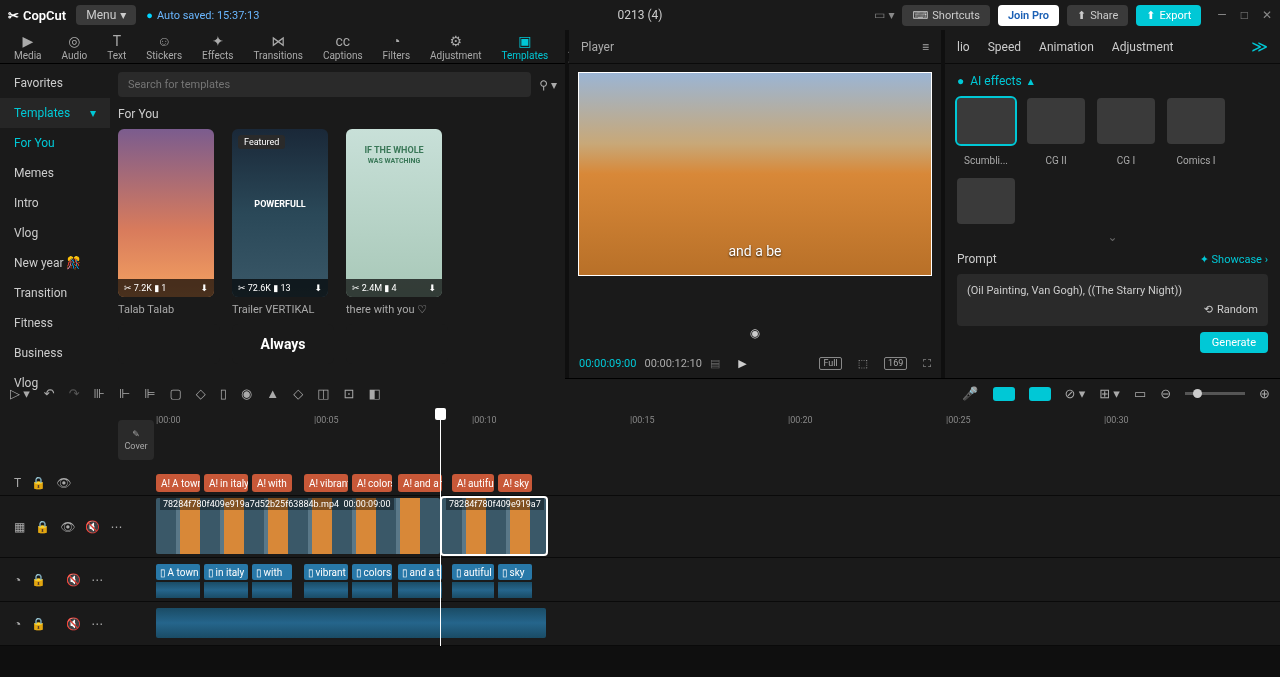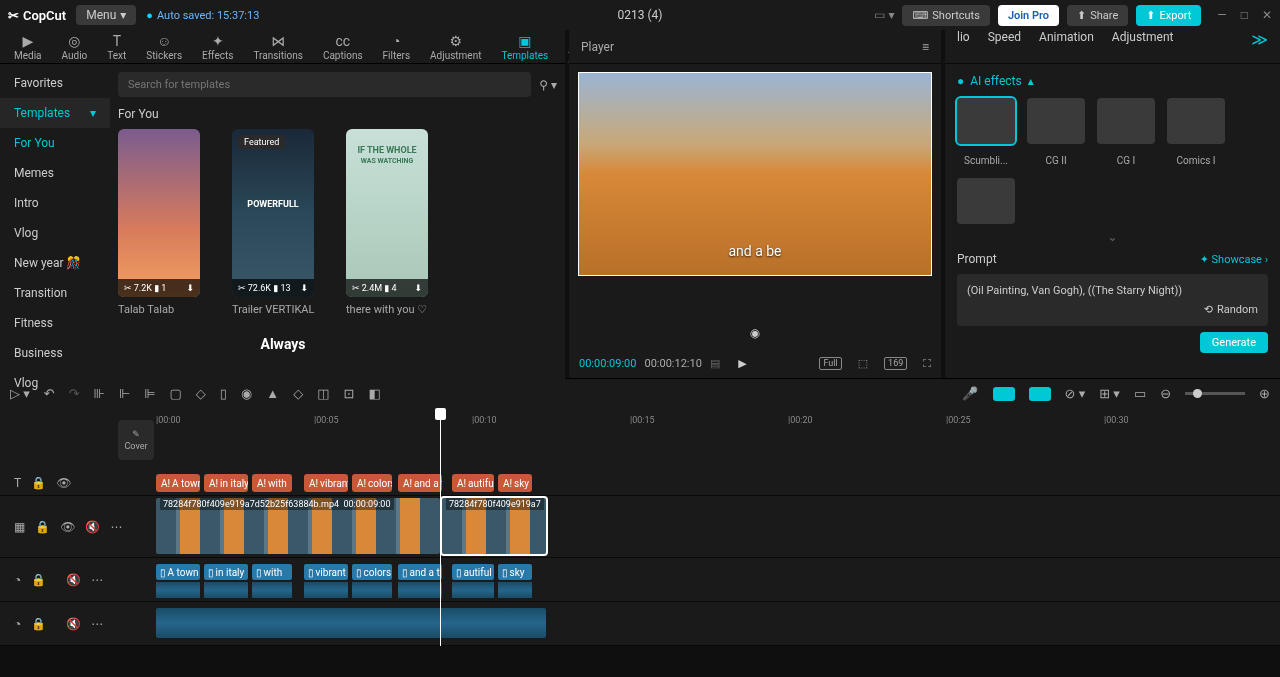--- a/index.html
+++ b/index.html
@@ -25,21 +25,21 @@
 .lp-sidebar{width:110px;display:flex;flex-direction:column;padding:4px 0}
 .lp-sb-item{padding:8px 14px;color:#ccc;font-size:12px}
 .lp-sb-item.active{color:#00c8d6;background:#262626}
 .lp-sb-item.section{display:flex;align-items:center;justify-content:space-between}
 .lp-main{flex:1;padding:8px;overflow:hidden}
 .search-row{display:flex;gap:8px;align-items:center;margin-bottom:10px}
 .search-input{flex:1;background:#2a2a2a;border:none;padding:6px 10px;border-radius:4px;color:#ccc;font-size:11px}
 .section-h{color:#ccc;font-size:12px;margin-bottom:8px}
 .template-grid{display:flex;gap:12px}
 .template-card{width:102px}
-.template-thumb{width:82px;height:168px;border-radius:6px;background:linear-gradient(180deg,#4a3b5c 0%,#2a3b6c 100%);position:relative;overflow:hidden}
+.template-thumb{width:96px;height:168px;border-radius:6px;background:linear-gradient(180deg,#4a3b5c 0%,#2a3b6c 100%);position:relative;overflow:hidden}
 .template-thumb.t1{background:linear-gradient(180deg,#7b5c8e 0%,#d87b5c 60%,#f4a261 100%)}
 .template-thumb.t2{background:linear-gradient(180deg,#1a2838 0%,#2a4858 50%,#3a5868 100%)}
 .template-thumb.t3{background:linear-gradient(180deg,#c8e0d8 0%,#a8c8b8 100%)}
 .thumb-text{position:absolute;left:0;right:0;text-align:center;color:#fff;font-size:9px;font-weight:700}
 .featured-badge{position:absolute;top:6px;left:6px;background:#2a2a2a;color:#fff;font-size:9px;padding:2px 6px;border-radius:3px}
 .template-stats{position:absolute;bottom:0;left:0;right:0;background:rgba(0,0,0,.7);color:#fff;font-size:9px;padding:4px 6px;display:flex;align-items:center;gap:6px}
 .template-name{color:#aaa;font-size:11px;margin-top:6px}
 .row2{display:flex;gap:12px;margin-top:8px}
 .row2-thumb{width:102px;height:40px;background:#1a1a1a;border-radius:6px;display:flex;align-items:center;justify-content:center;color:#fff;font-weight:700;font-size:14px}
 .player-panel{width:372px;background:#1a1a1a;margin-left:4px;display:flex;flex-direction:column}
@@ -47,21 +47,21 @@
 .player-viewport{flex:1;display:flex;flex-direction:column;align-items:center;justify-content:space-between;padding:8px}
 .video-frame{width:354px;height:204px;background:linear-gradient(180deg,#9bb5d4 0%,#c8a878 35%,#d88838 50%,#b87028 100%);position:relative;border:1px solid #fff}
 .caption-overlay{position:absolute;bottom:16px;left:0;right:0;text-align:center;color:#fff;font-size:14px;text-shadow:0 1px 2px rgba(0,0,0,.8)}
 .player-rec{margin-top:8px;color:#ccc}
 .player-controls{height:30px;display:flex;align-items:center;padding:0 10px;gap:8px;font-size:11px}
 .pc-time{color:#00c8d6}
 .pc-dur{color:#aaa}
 .pc-right{margin-left:auto;display:flex;gap:16px;color:#aaa}
 .pc-box{border:1px solid #888;padding:0 3px;border-radius:2px;font-size:9px}
 .right-panel{width:335px;background:#1a1a1a;margin-left:4px;display:flex;flex-direction:column}
-.rp-tabs{height:34px;display:flex;gap:18px;padding:0 12px;color:#ccc;font-size:12px;border-bottom:1px solid #0a0a0a}
+.rp-tabs{height:34px;display:flex;align-items:center;gap:18px;padding:0 12px;color:#ccc;font-size:12px;border-bottom:1px solid #0a0a0a}
 .rp-section{padding:10px 12px}
 .rp-sec-h{color:#00c8d6;font-size:12px;display:flex;align-items:center;gap:6px;margin-bottom:10px}
 .fx-grid{display:flex;gap:12px;flex-wrap:wrap}
 .fx-item{display:flex;flex-direction:column;align-items:center;gap:11px}
 .fx-thumb{width:58px;height:46px;background:#3a3a3a;border-radius:4px}
 .fx-thumb.sel{outline:2px solid #00c8d6}
 .fx-label{color:#aaa;font-size:10px}
 .prompt-area{margin-top:8px}
 .prompt-row{display:flex;justify-content:space-between;align-items:center;margin-bottom:8px}
 .prompt-label{color:#ccc;font-size:12px}

